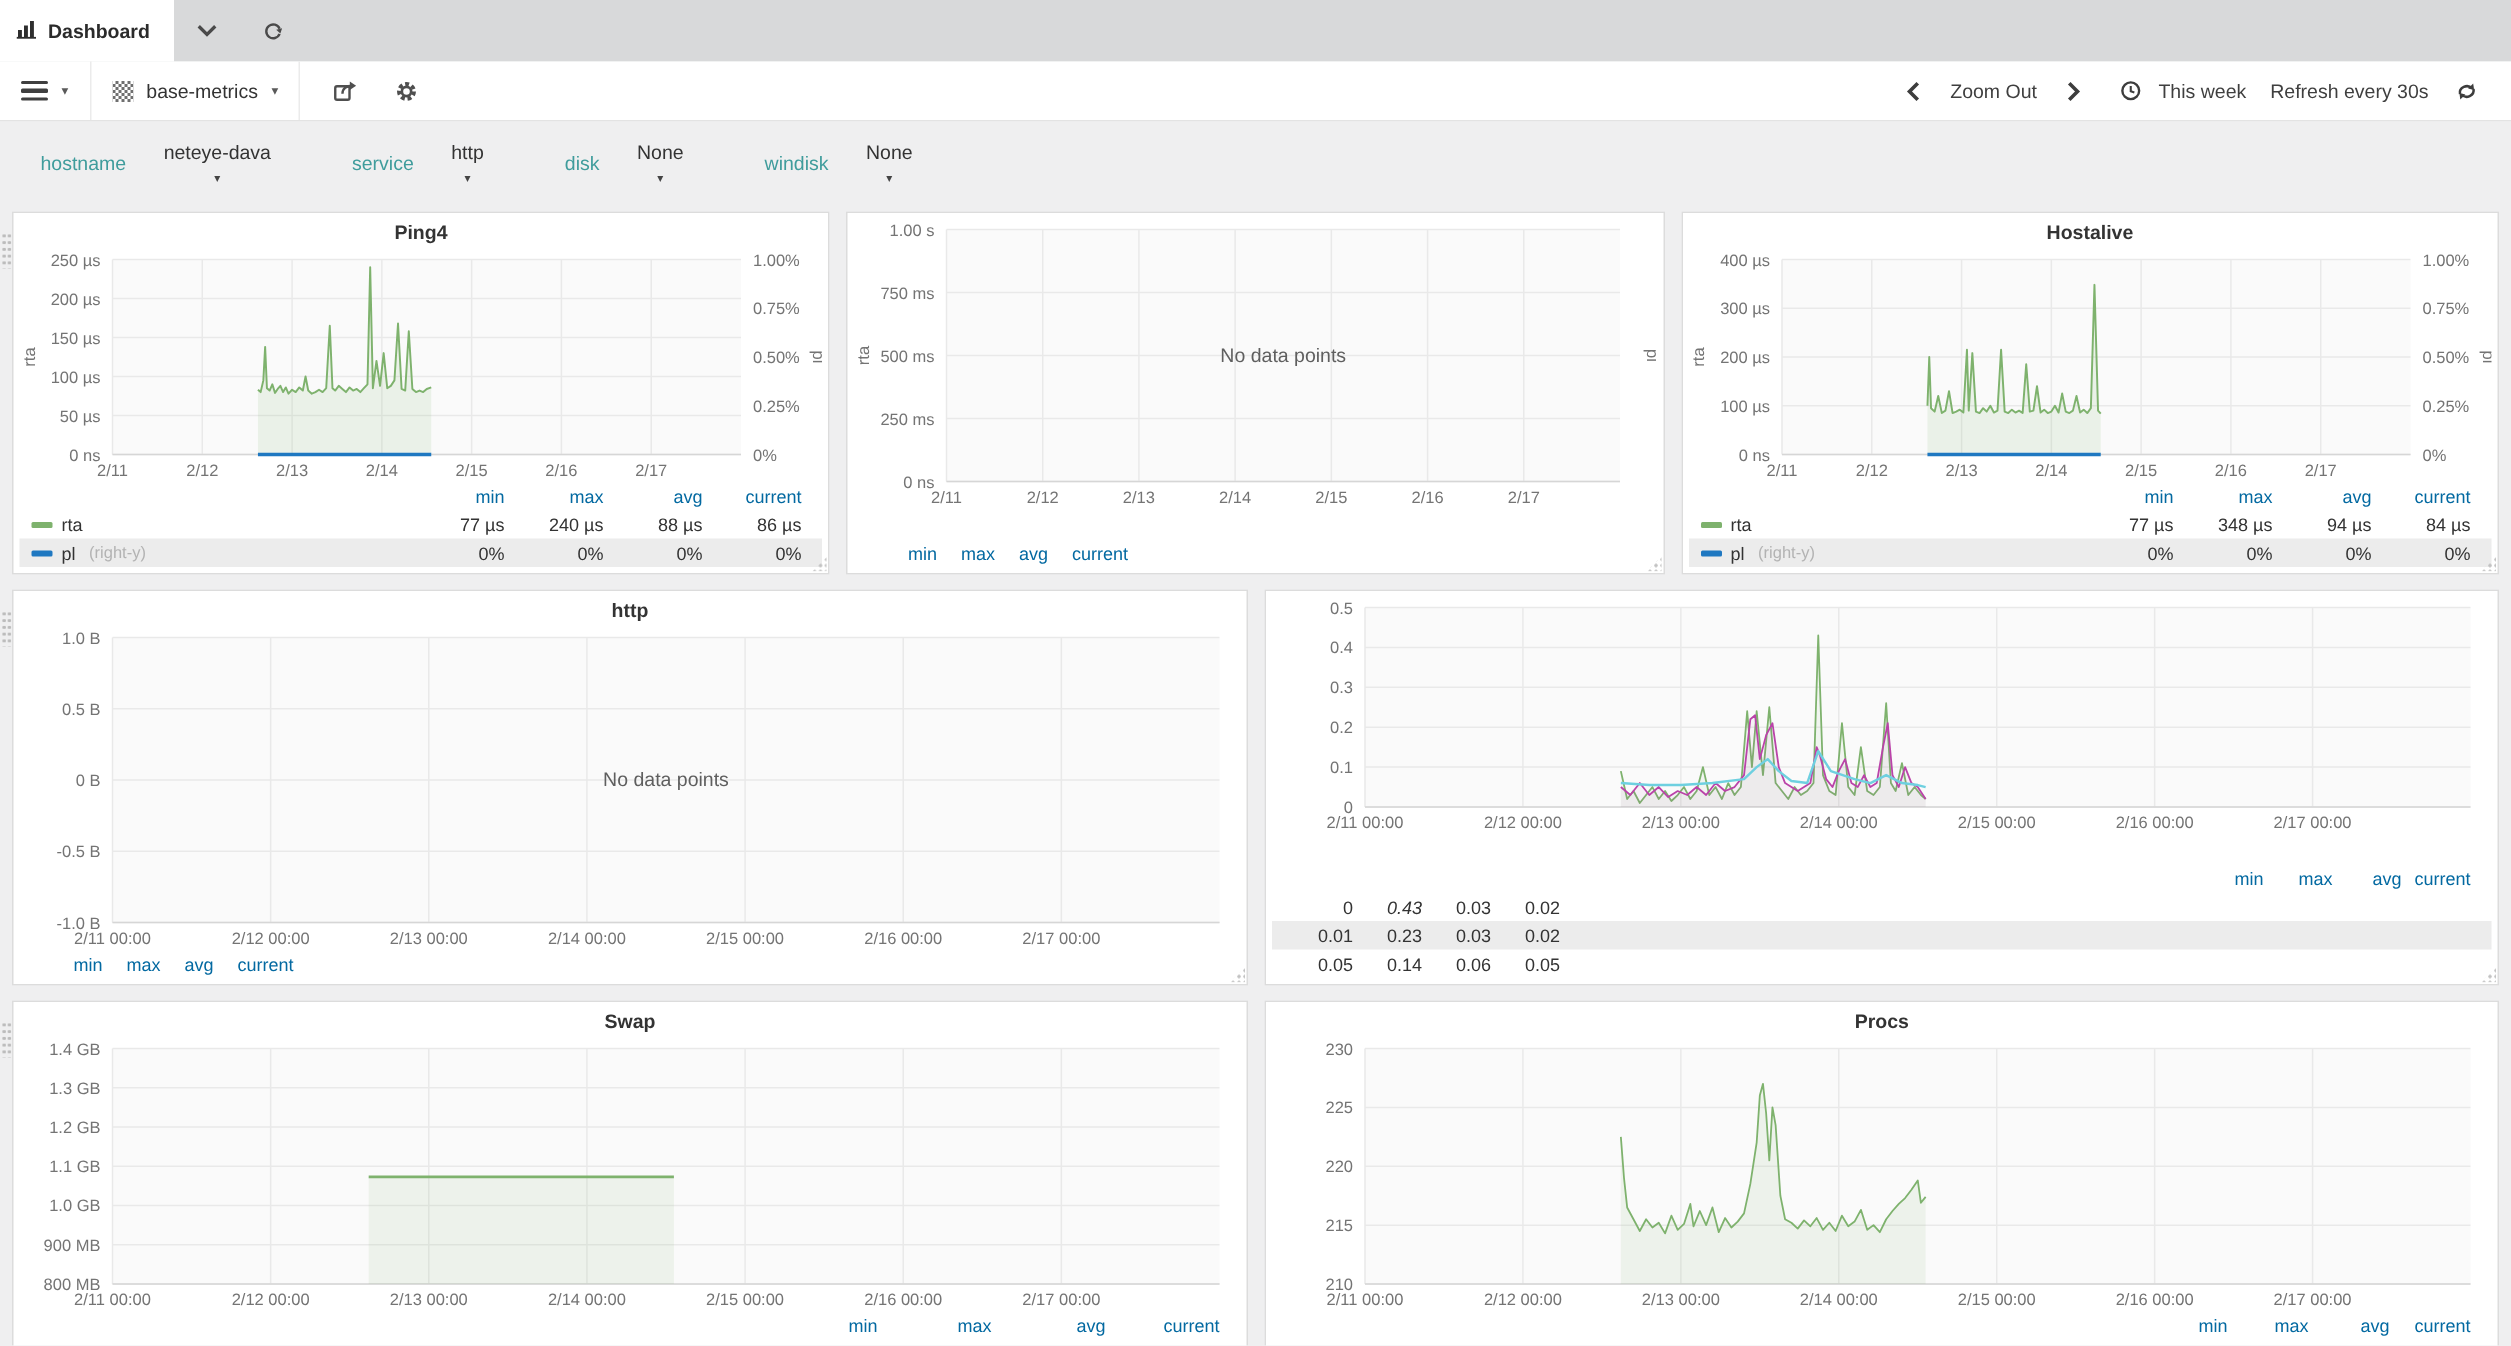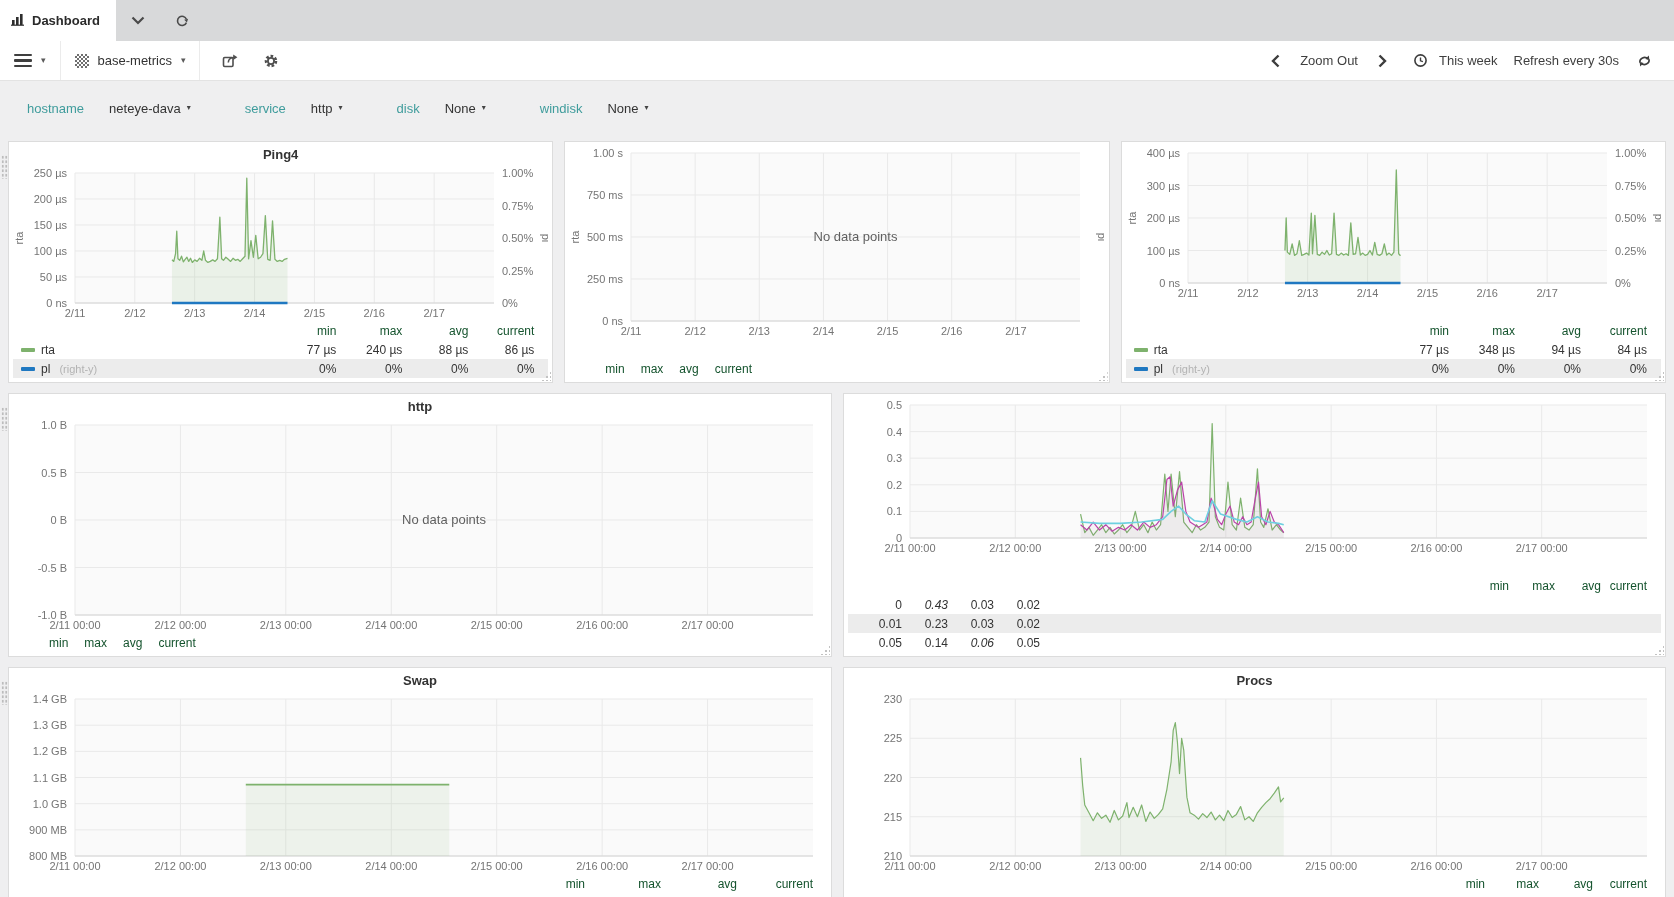--- a/index.html
+++ b/index.html
@@ -29,21 +29,21 @@
   .iconbtn{cursor:pointer;display:flex;align-items:center;justify-content:center;padding:0 8px;}
   .nav-right{margin-left:auto;display:flex;align-items:center;padding-right:14px;gap:4px;}
   .nav-right .txt{color:#3f3f3f;font-size:13px;cursor:pointer;padding:0 6px;}
   .refresh30{color:#f0876e;}
   .chevbtn{padding:0 10px;cursor:pointer;display:flex;align-items:center;}
   .clockwrap{display:flex;align-items:center;gap:5px;cursor:pointer;padding-left:12px;}
   
   .submenu{height:54px;display:flex;align-items:center;padding-left:27px;}
   .vargroup{display:flex;align-items:center;margin-right:54px;}
   .var-label{color:#3f9c9c;margin-right:25px;}
-  .var-value{color:#333;cursor:pointer;display:flex;align-items:center;gap:6px;}
+  .var-value{color:#333;cursor:pointer;display:flex;align-items:center;gap:6px;flex-direction:column;}
   .var-value .caret{font-size:8px;color:#444;}
   
   .dash{padding:6px 8px 0;}
   .row{display:flex;gap:11px;margin-bottom:10px;position:relative;}
   .rowhandle{position:absolute;left:-7px;top:14px;width:7px;height:24px;cursor:move;
     background-image:radial-gradient(circle,#bcbcbc 1px,transparent 1.3px);
     background-size:3.5px 4.5px;}
   .panel{flex:1;background:#fff;border:1px solid #dcdcdc;position:relative;
     display:flex;flex-direction:column;padding:3px 4px 4px;box-sizing:border-box;}
   .r1 .panel{height:242px;}
@@ -51,21 +51,21 @@
   .r3 .panel{height:250px;}
   .ptitle{margin:0;font-size:13px;font-weight:700;color:#333;text-align:center;
     height:20px;line-height:20px;cursor:pointer;flex:none;}
   .chart{flex:1;min-height:0;position:relative;}
   svg text{font-family:"Liberation Sans","DejaVu Sans",sans-serif;}
   .tick{fill:#747474;font-size:11px;}
   .nodata{fill:#5f5f5f;font-size:13px;}
   
   .legend{flex:none;font-size:12px;}
   .lrow{display:flex;align-items:center;height:19px;padding:0 14px 0 8px;}
-  .lh{color:#14532d;}
+  .lh{color:#0369a1;}
   .lcol{text-align:right;flex:none;}
   .lname{flex:1;display:flex;align-items:center;gap:6px;min-width:0;}
   .swatch{width:14px;height:4px;border-radius:1px;display:inline-block;flex:none;}
   .sname{cursor:pointer;}
   .ssuffix{color:#b3b3b3;font-size:11px;}
   .striped{background:#ececec;}
   .legend.lg-left{display:flex;gap:16px;padding:0 0 0 36px;height:19px;align-items:center;}
   .legend.lg-left .lh{cursor:pointer;}
   .resize{position:absolute;right:1px;bottom:1px;width:10px;height:10px;cursor:se-resize;
     background-image:radial-gradient(circle,#c2c2c2 1px,transparent 1.2px);
@@ -307,20 +307,21 @@
           </svg></div>
       <div class="legend lg-left">
           <span class="lh">min</span>
           <span class="lh">max</span>
           <span class="lh">avg</span>
           <span class="lh">current</span>
         </div>
       <span class="resize"></span>
     </section>
     <section class="panel">
+      <h2 class="ptitle">Hostalive</h2>
       <div class="chart"><svg width="535" height="156">
             <rect x="62" y="8" width="419" height="130" fill="#fafafa"></rect>
             <line x1="62" y1="8" x2="62" y2="138" stroke="#e9e9e9"></line>
             <text x="62" y="152" text-anchor="middle" class="tick">2/11</text>
             <line x1="121.85714285714286" y1="8" x2="121.85714285714286" y2="138" stroke="#e9e9e9"></line>
             <text x="121.85714285714286" y="152" text-anchor="middle" class="tick">2/12</text>
             <line x1="181.71428571428572" y1="8" x2="181.71428571428572" y2="138" stroke="#e9e9e9"></line>
             <text x="181.71428571428572" y="152" text-anchor="middle" class="tick">2/13</text>
             <line x1="241.57142857142856" y1="8" x2="241.57142857142856" y2="138" stroke="#e9e9e9"></line>
             <text x="241.57142857142856" y="152" text-anchor="middle" class="tick">2/14</text>
@@ -479,21 +480,21 @@
           </div>
           <div class="lrow striped">
             <span class="lcol" style="width: 46px;">0.01</span>
             <span class="lcol" style="width: 46px;">0.23</span>
             <span class="lcol" style="width: 46px;">0.03</span>
             <span class="lcol" style="width: 46px;">0.02</span>
           </div>
           <div class="lrow">
             <span class="lcol" style="width: 46px;">0.05</span>
             <span class="lcol" style="width: 46px;">0.14</span>
-            <span class="lcol" style="width: 46px; font-style: italic;">0.06</span>
+            <span class="lcol" style="width: 46px;">0.06</span>
             <span class="lcol" style="width: 46px;">0.05</span>
           </div>
         </div>
       <span class="resize"></span>
     </section>
   </div>
 
   <div class="row r3">
     <span class="rowhandle"></span>
     <section class="panel">

